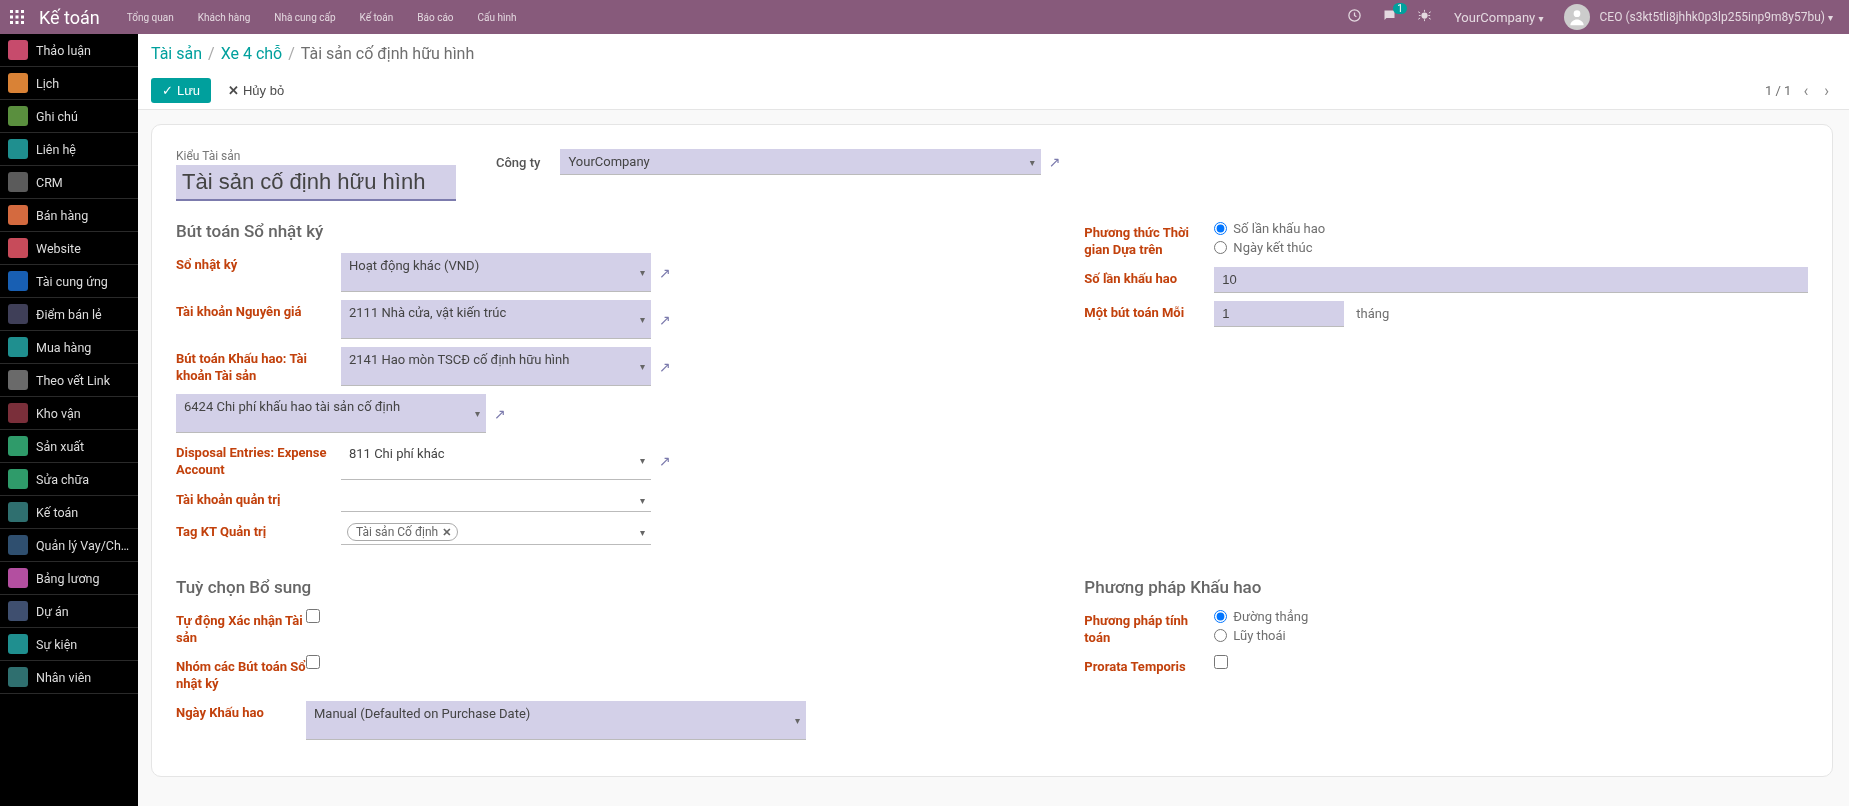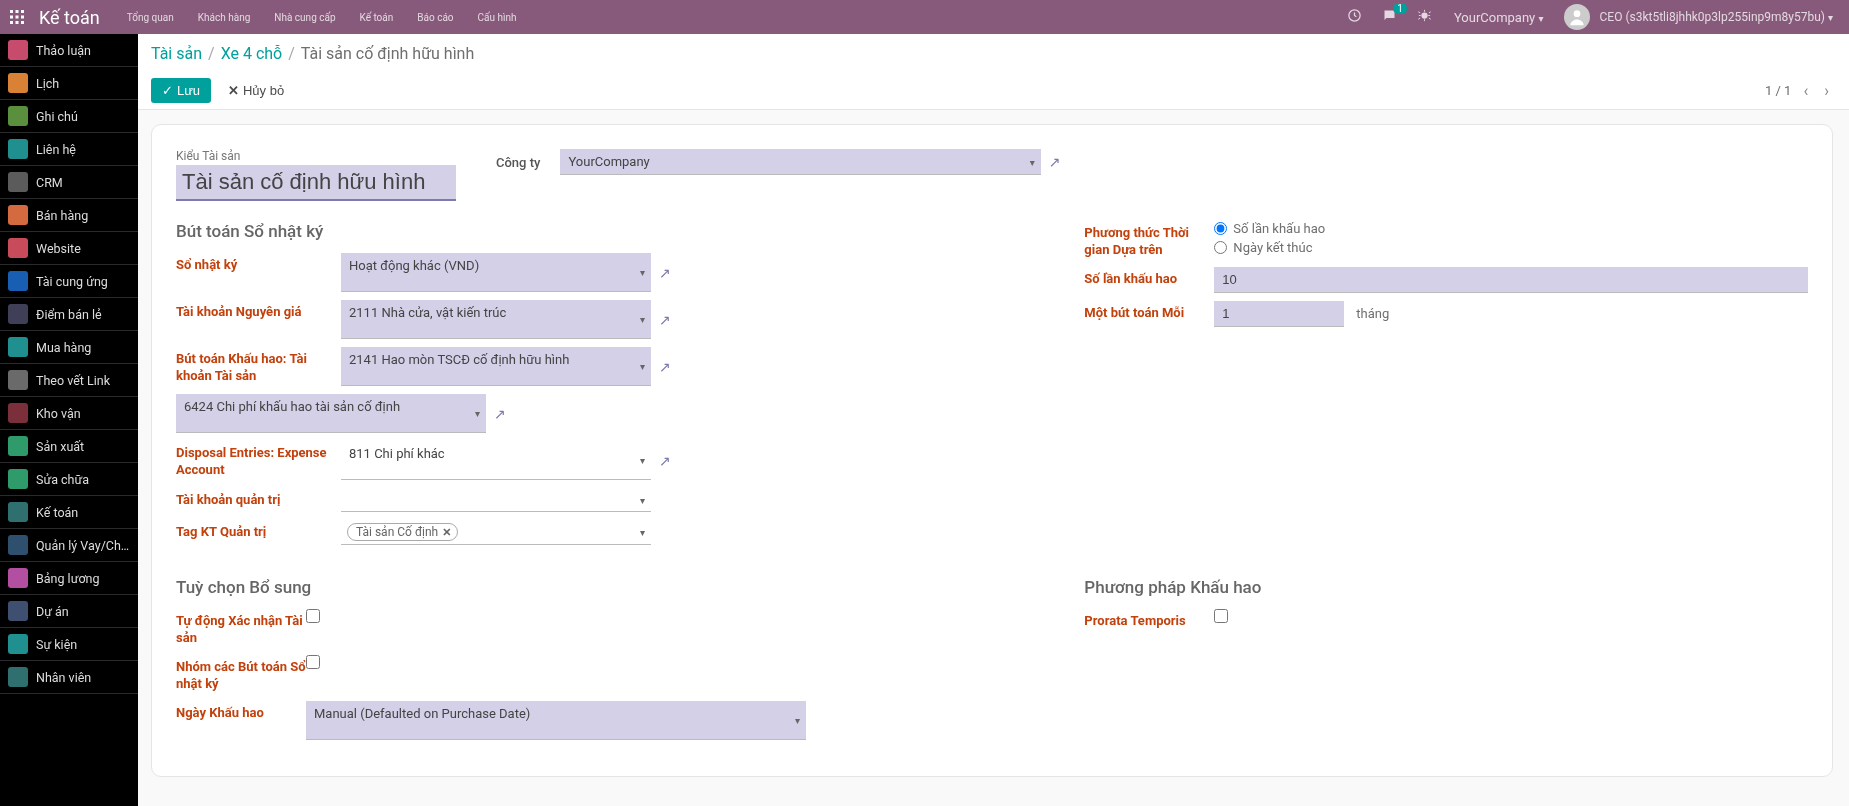--- a/index.html
+++ b/index.html
@@ -384,20 +384,35 @@
                 <div class="selctrl"><span>Manual (Defaulted on Purchase Date)</span></div>
                 <span class="caret">▾</span>
               </div>
             </div>
           </div>
         </div>
 
         <div class="group" style="flex:1">
           <h2>Phương pháp Khấu hao</h2>
           <div class="fld">
+            <div class="lbl" style="flex:0 0 130px">Phương pháp tính toán</div>
+            <div class="ctrl">
+              <div class="radios">
+                <label class="radio-row">
+                    <input type="radio" name="calc" checked="" style="">
+                    <span>Đường thẳng</span>
+                  </label>
+                <label class="radio-row">
+                    <input type="radio" name="calc" style="">
+                    <span>Lũy thoái</span>
+                  </label>
+              </div>
+            </div>
+          </div>
+          <div class="fld">
             <div class="lbl" style="flex:0 0 130px">Prorata Temporis</div>
             <div class="ctrl">
                 <input type="checkbox" style="">
               </div>
           </div>
         </div>
       </div>
 
     </div>
   </div>

